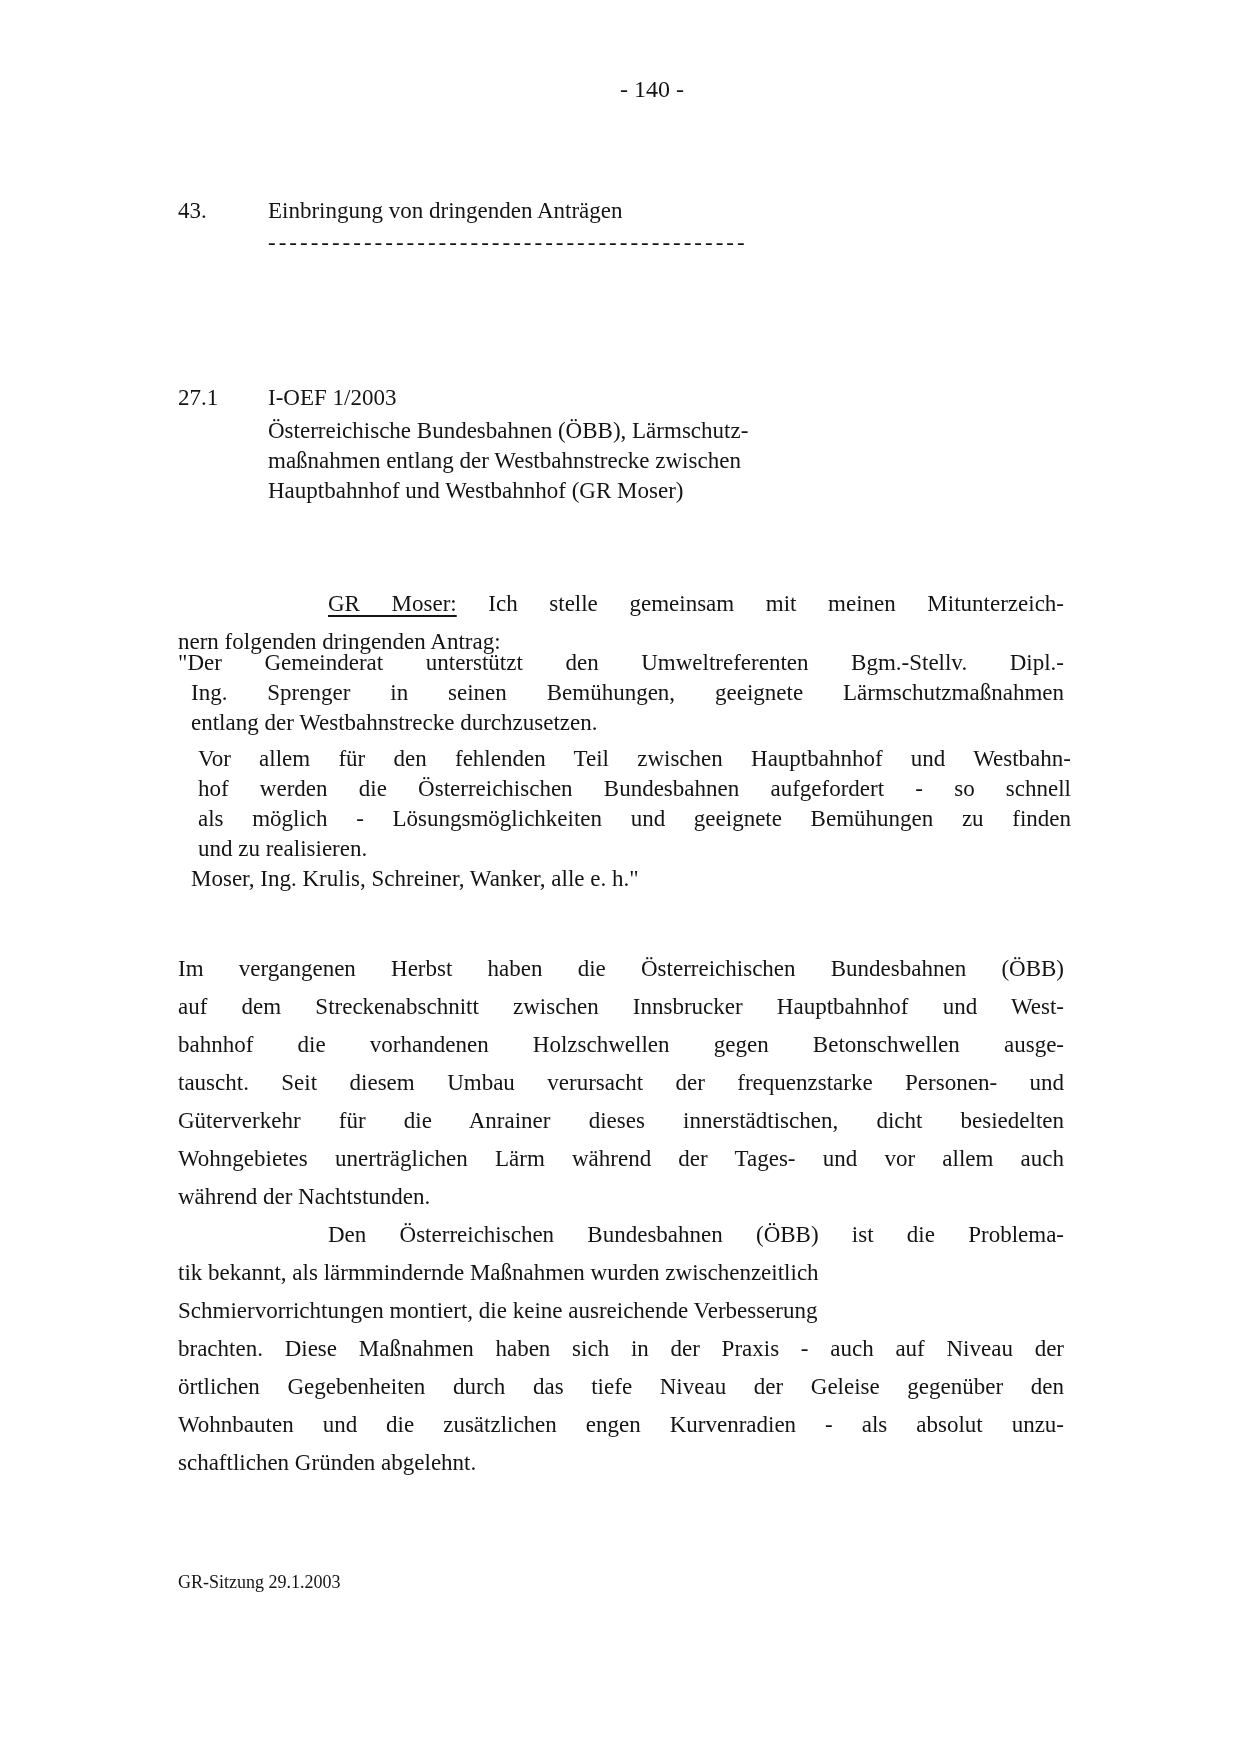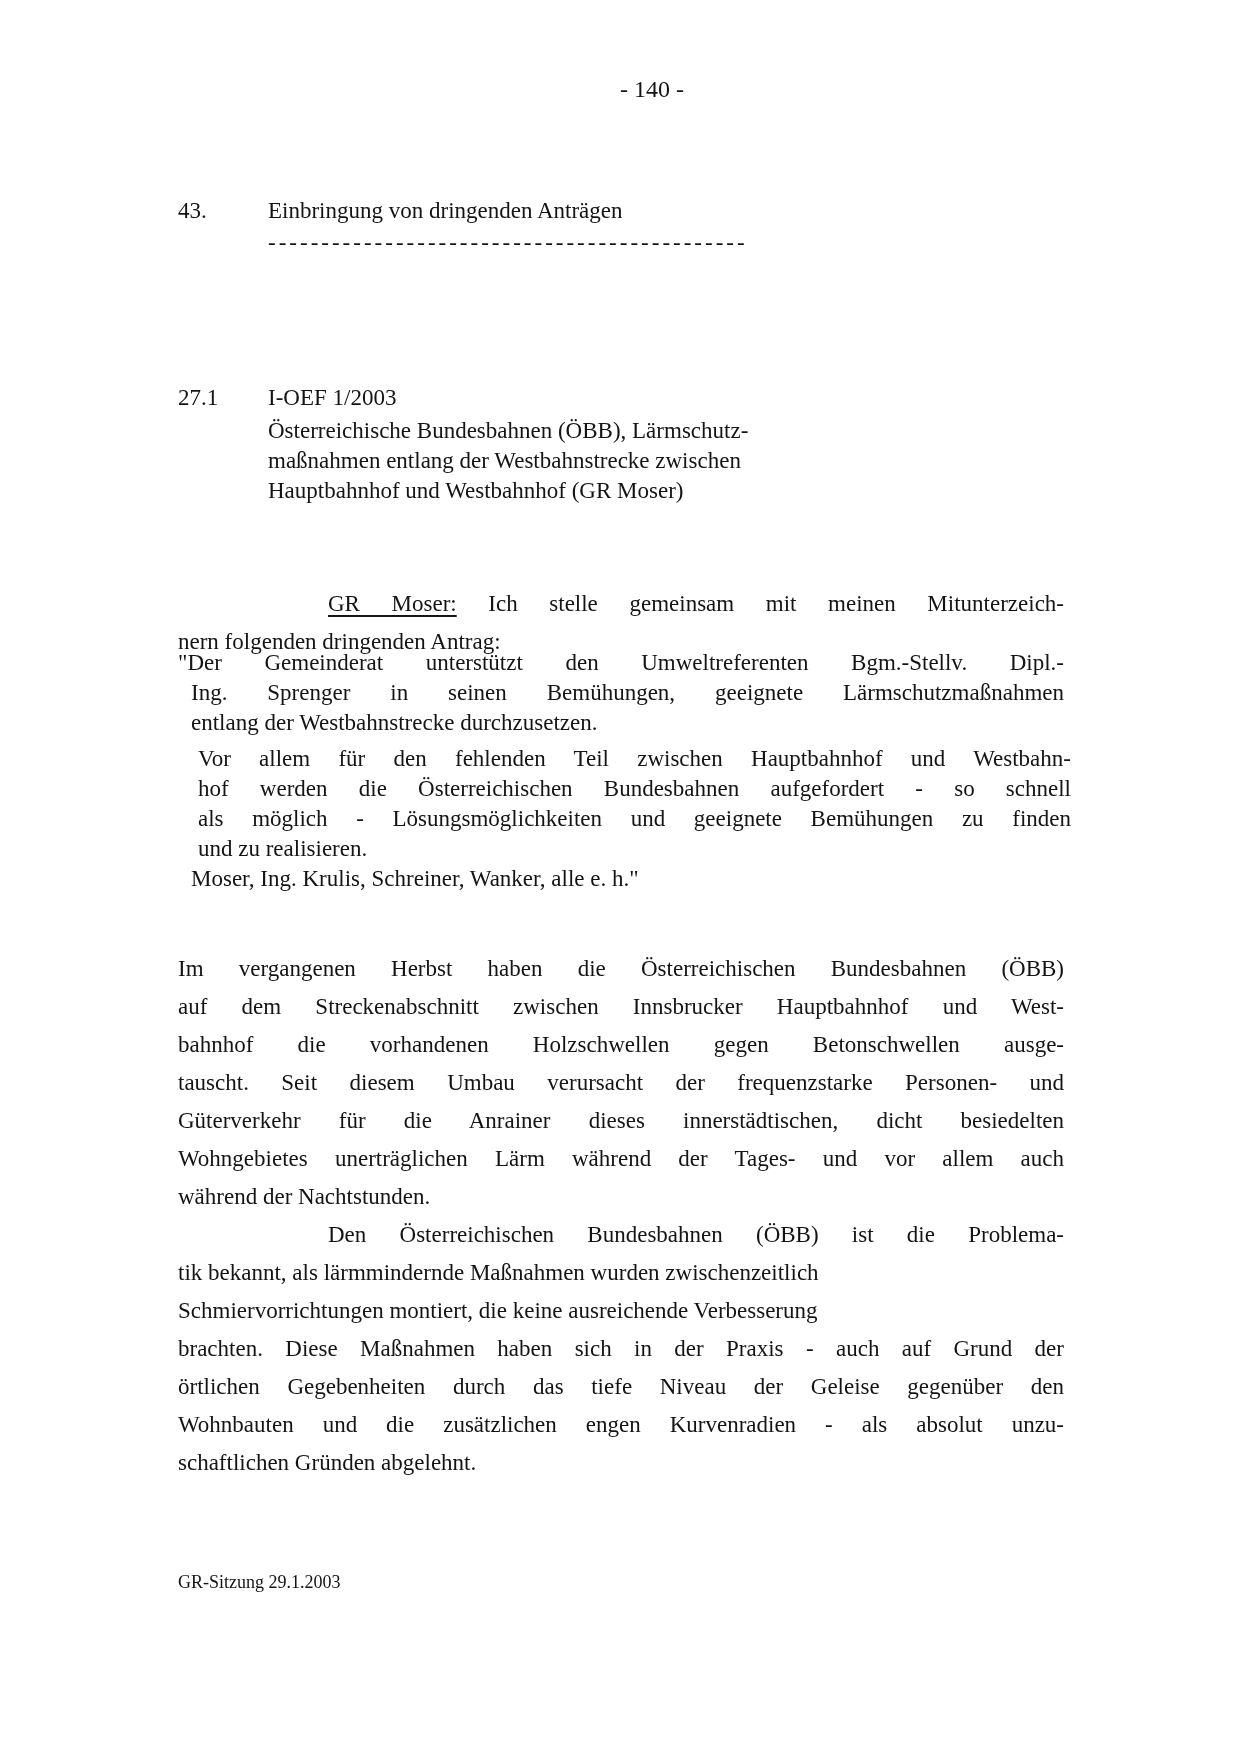--- a/index.html
+++ b/index.html
@@ -74,21 +74,21 @@
     <div class="jl">tauscht. Seit diesem Umbau verursacht der frequenzstarke Personen- und</div>
     <div class="jl">Güterverkehr für die Anrainer dieses innerstädtischen, dicht besiedelten</div>
     <div class="jl">Wohngebietes unerträglichen Lärm während der Tages- und vor allem auch</div>
     <div class="ll">während der Nachtstunden.</div>
   </div>
 
   <div class="abs t" style="top: 1216px; left: 178px; width: 886px;">
     <div class="jl ind">Den Österreichischen Bundesbahnen (ÖBB) ist die Problema-</div>
     <div class="ll">tik bekannt, als lärmmindernde Maßnahmen wurden zwischenzeitlich</div>
     <div class="ll">Schmiervorrichtungen montiert, die keine ausreichende Verbesserung</div>
-    <div class="jl">brachten. Diese Maßnahmen haben sich in der Praxis - auch auf Grund der</div>
+    <div class="jl">brachten. Diese Maßnahmen haben sich in der Praxis - auch auf Niveau der</div>
     <div class="jl">örtlichen Gegebenheiten durch das tiefe Niveau der Geleise gegenüber den</div>
     <div class="jl">Wohnbauten und die zusätzlichen engen Kurvenradien - als absolut unzu-</div>
     <div class="ll">schaftlichen Gründen abgelehnt.</div>
   </div>
 
   <div class="abs footer" style="top: 1570px; left: 178px;">GR-Sitzung 29.1.2003</div>
 
 </div>
 
 </body></html>

